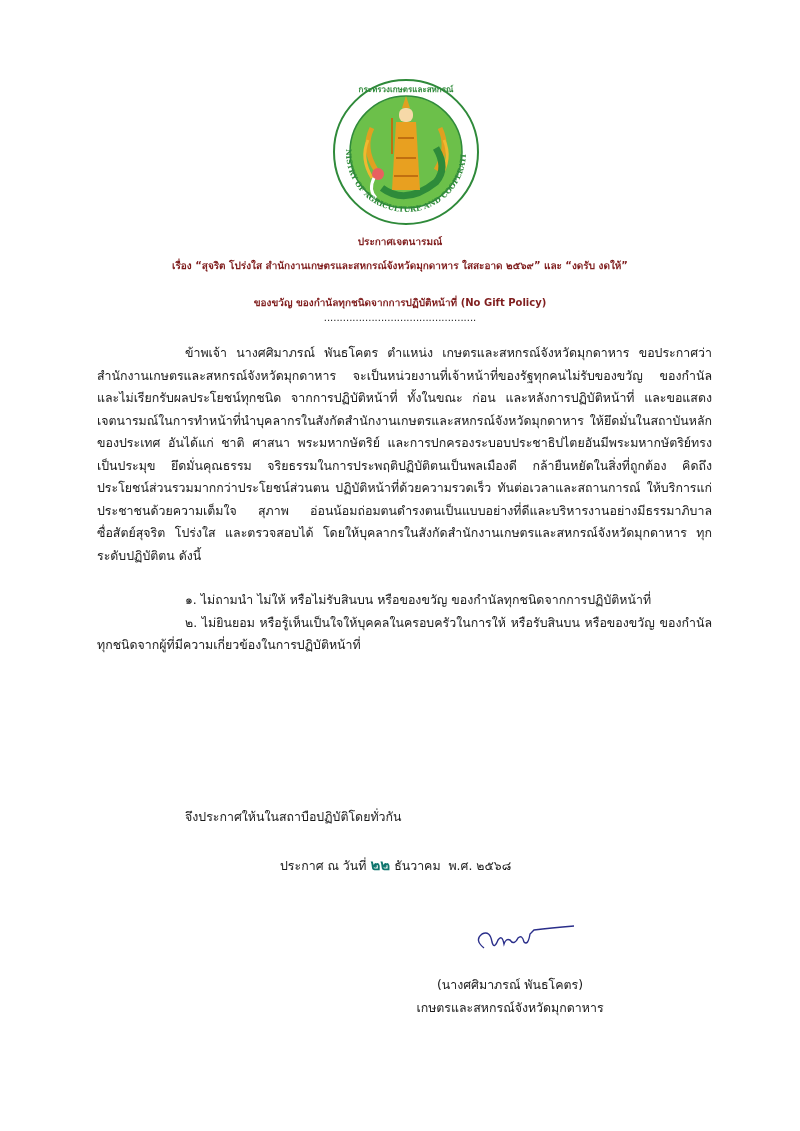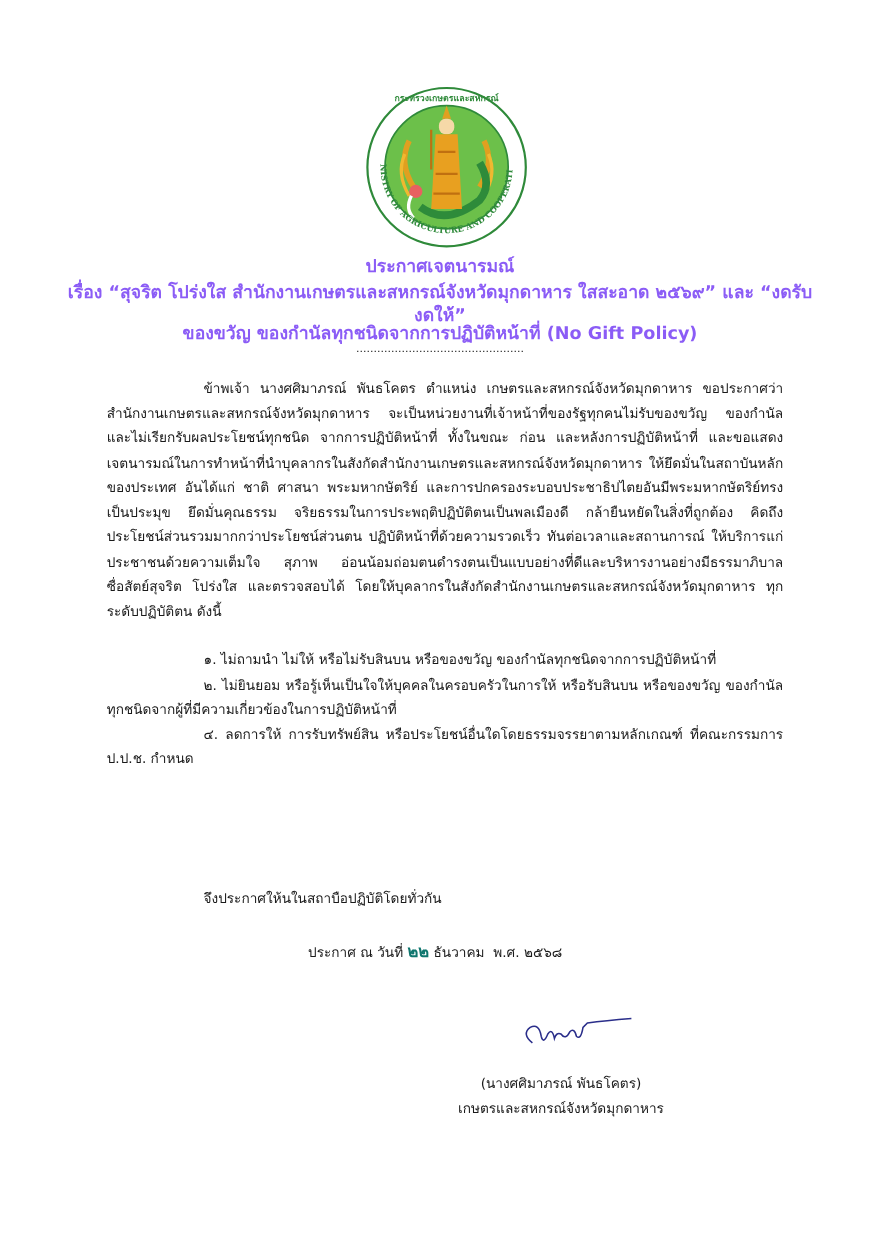--- a/index.html
+++ b/index.html
@@ -1,20 +1,20 @@
 <!DOCTYPE html>
 <html><head>
 <meta charset="utf-8">
 <style>
   html, body { margin: 0; padding: 0; background: #ffffff; }
   body { width: 800px; height: 1131px; position: relative; overflow: hidden;
          font-family: "DejaVu Sans", "Liberation Sans", sans-serif; color: #111; }
   .seal { position: absolute; left: 332px; top: 78px; width: 148px; height: 148px; }
   .heading { position: absolute; left: 60px; width: 680px; text-align: center;
-             font-weight: bold; font-size: 16px; color: #8b5cf6; line-height: 21px; }
+             font-weight: bold; font-size: 10px; color: #7f1d1d; line-height: 21px; }
   .h-title { top: 231px; }
   .h-sub1 { top: 255px; }
   .h-sub2 { top: 280px; margin-top: 12px; }
   .dots { position: absolute; top: 312px; left: 300px; width: 200px; text-align: center;
           font-size: 10px; letter-spacing: 0px; color: #222; }
   .body { position: absolute; left: 97px; width: 615px; font-size: 12.4px; line-height: 22.5px; color: #1a1a1a; }
   .p1 { top: 342px; text-indent: 88px; text-align: justify; }
   .item { text-indent: 88px; text-align: justify; }
   .items { top: 589px; }
   .closing { position: absolute; top: 807px; left: 185px; font-size: 12.4px; color: #1a1a1a; }
@@ -51,21 +51,20 @@
 <div class="heading h-title">ประกาศเจตนารมณ์</div>
 <div class="heading h-sub1">เรื่อง “สุจริต โปร่งใส สำนักงานเกษตรและสหกรณ์จังหวัดมุกดาหาร ใสสะอาด ๒๕๖๙” และ “งดรับ งดให้”</div>
 <div class="heading h-sub2">ของขวัญ ของกำนัลทุกชนิดจากการปฏิบัติหน้าที่ (No Gift Policy)</div>
 <div class="dots">................................................</div>
 
 <div class="body p1">ข้าพเจ้า นางศศิมาภรณ์  พันธโคตร ตำแหน่ง เกษตรและสหกรณ์จังหวัดมุกดาหาร ขอประกาศว่า สำนักงานเกษตรและสหกรณ์จังหวัดมุกดาหาร จะเป็นหน่วยงานที่เจ้าหน้าที่ของรัฐทุกคนไม่รับของขวัญ ของกำนัล และไม่เรียกรับผลประโยชน์ทุกชนิด จากการปฏิบัติหน้าที่ ทั้งในขณะ ก่อน และหลังการปฏิบัติหน้าที่ และขอแสดงเจตนารมณ์ในการทำหน้าที่นำบุคลากรในสังกัดสำนักงานเกษตรและสหกรณ์จังหวัดมุกดาหาร ให้ยึดมั่นในสถาบันหลักของประเทศ อันได้แก่ ชาติ ศาสนา พระมหากษัตริย์ และการปกครองระบอบประชาธิปไตยอันมีพระมหากษัตริย์ทรงเป็นประมุข ยึดมั่นคุณธรรม จริยธรรมในการประพฤติปฏิบัติตนเป็นพลเมืองดี กล้ายืนหยัดในสิ่งที่ถูกต้อง คิดถึงประโยชน์ส่วนรวมมากกว่าประโยชน์ส่วนตน ปฏิบัติหน้าที่ด้วยความรวดเร็ว ทันต่อเวลาและสถานการณ์ ให้บริการแก่ประชาชนด้วยความเต็มใจ สุภาพ อ่อนน้อมถ่อมตนดำรงตนเป็นแบบอย่างที่ดีและบริหารงานอย่างมีธรรมาภิบาล ซื่อสัตย์สุจริต โปร่งใส และตรวจสอบได้ โดยให้บุคลากรในสังกัดสำนักงานเกษตรและสหกรณ์จังหวัดมุกดาหาร ทุกระดับปฏิบัติตน ดังนี้</div>
 
 <div class="body items">
   <div class="item">๑. ไม่ถามนำ ไม่ให้ หรือไม่รับสินบน หรือของขวัญ ของกำนัลทุกชนิดจากการปฏิบัติหน้าที่</div>
   <div class="item">๒. ไม่ยินยอม หรือรู้เห็นเป็นใจให้บุคคลในครอบครัวในการให้ หรือรับสินบน หรือของขวัญ ของกำนัลทุกชนิดจากผู้ที่มีความเกี่ยวข้องในการปฏิบัติหน้าที่</div>
-  <div class="item">๔. ลดการให้ การรับทรัพย์สิน หรือประโยชน์อื่นใดโดยธรรมจรรยาตามหลักเกณฑ์ ที่คณะกรรมการ ป.ป.ช. กำหนด</div>
 </div>
 
 <div class="closing">จึงประกาศให้นในสถาบือปฏิบัติโดยทั่วกัน</div>
 
 <div class="dateline"><span>ประกาศ ณ วันที่ </span><span class="day">๒๒</span><span> ธันวาคม  พ.ศ. ๒๕๖๘</span></div>
 
 <svg class="sig" viewBox="0 0 110 40">
   <path d="M14 28 Q4 20 12 14 Q20 10 22 22 Q24 30 28 20 Q32 14 34 24 Q36 18 40 20 Q44 26 48 18 Q52 14 54 22 Q58 26 60 14 L64 10 Q80 8 104 6" stroke="#2a2e8a" stroke-width="1.4" fill="none"></path>
 </svg>
 <div class="signame sn1">(นางศศิมาภรณ์  พันธโคตร)</div>

